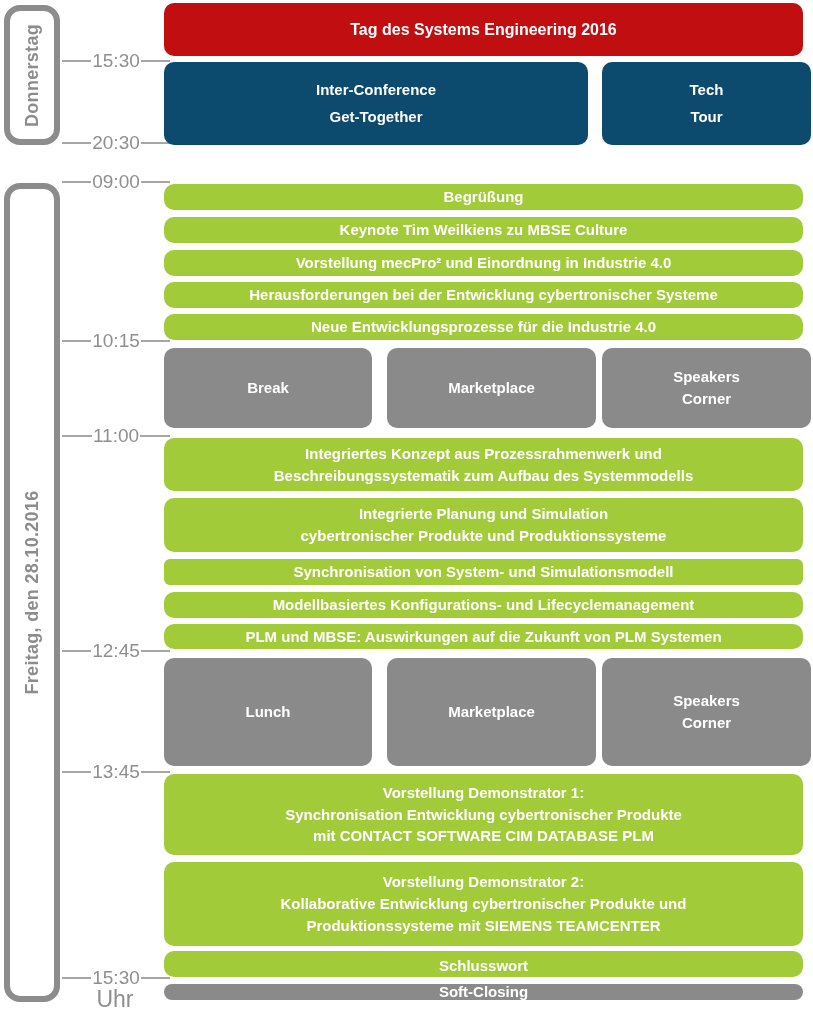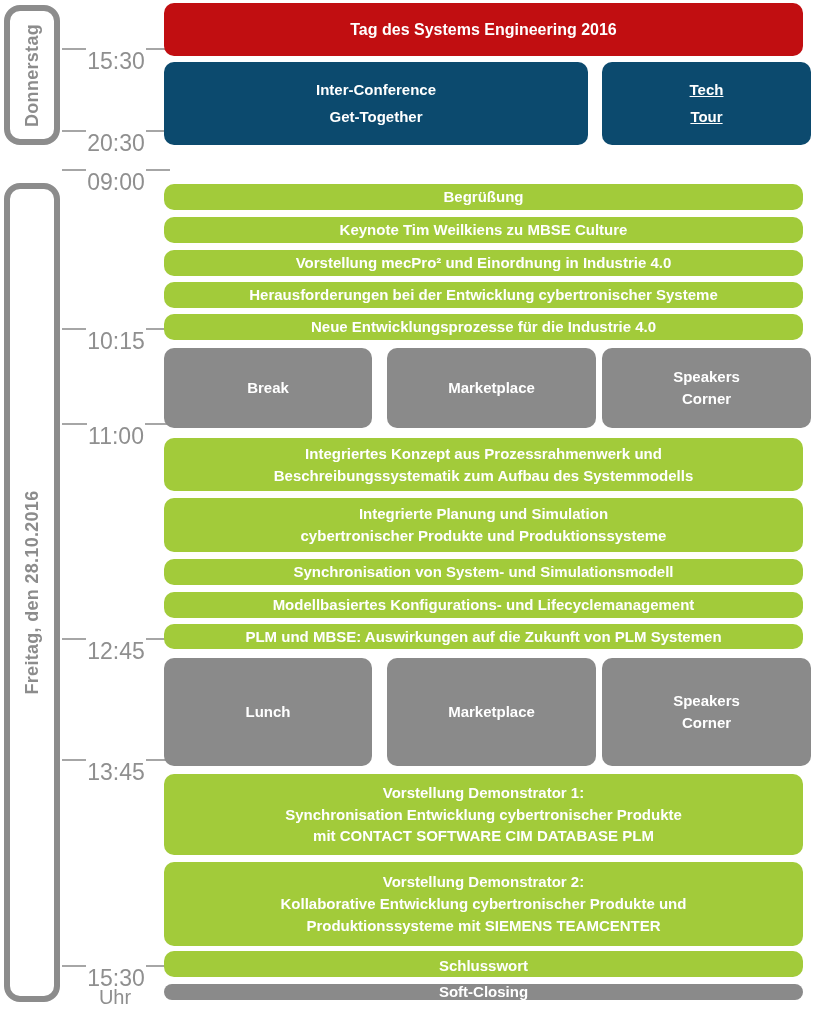--- a/index.html
+++ b/index.html
@@ -25,32 +25,32 @@
     white-space:nowrap;
     color:#8C8C8C;
     font-weight:bold;
     font-size:18px;
     letter-spacing:0.3px;
   }
   
   .time{
     position:absolute;
     left:62px;width:108px;height:26px;
-    display:flex;
+    display:flex;align-items:center;
     color:#8F8F8F;
-    font-size:23px;
+    font-size:19px;
   }
   .time .tline{flex:1;height:2px;background:#A6A6A6;}
   .time .tlabel{padding:0 1px;white-space:nowrap;}
   .time-unit{
     position:absolute;
     left:75px;width:80px;height:24px;
     text-align:center;
     color:#8F8F8F;
-    font-size:20px;
+    font-size:23px;
   }
   
   .block{
     position:absolute;
     left:164px;width:639px;
     box-sizing:border-box;
     border-radius:10px;
     display:flex;align-items:center;justify-content:center;
     text-align:center;
     color:#ffffff;
@@ -119,21 +119,21 @@
   </div>
   <div class="time-unit" style="top:986px;">Uhr</div>
 
   <div class="block red" style="top:3px;height:53px;">
     <span class="txt">Tag des Systems Engineering 2016</span>
   </div>
   <div class="block orange" style="top:62px;height:83px;width:424px;">
     <span class="txt">Inter-Conference
 Get-Together</span>
   </div>
-  <div class="block orange" style="top:62px;height:83px;left:602px;width:209px;text-decoration:underline;">
+  <div class="block orange" style="top:62px;height:83px;left:602px;width:209px;">
     <span class="txt">Tech
 Tour</span>
   </div>
 
   <div class="block green" style="top:184px;height:26px;">
     <span class="txt">Begrüßung</span>
   </div>
   <div class="block green" style="top:217px;height:26px;">
     <span class="txt">Keynote Tim Weilkiens zu MBSE Culture</span>
   </div>
@@ -159,21 +159,21 @@
   </div>
 
   <div class="block green" style="top:438px;height:53px;">
     <span class="txt">Integriertes Konzept aus Prozessrahmenwerk und
 Beschreibungssystematik zum Aufbau des Systemmodells</span>
   </div>
   <div class="block green" style="top:498px;height:54px;">
     <span class="txt">Integrierte Planung und Simulation
 cybertronischer Produkte und Produktionssysteme</span>
   </div>
-  <div class="block green" style="top:559px;height:26px;">
+  <div class="block green" style="top:559px;height:26px;border-radius:6px;">
     <span class="txt">Synchronisation von System- und Simulationsmodell</span>
   </div>
   <div class="block green" style="top:592px;height:26px;">
     <span class="txt">Modellbasiertes Konfigurations- und Lifecyclemanagement</span>
   </div>
   <div class="block green" style="top:624px;height:25px;">
     <span class="txt">PLM und MBSE: Auswirkungen auf die Zukunft von PLM Systemen</span>
   </div>
 
   <div class="block gray" style="top:658px;height:108px;width:208px;">

